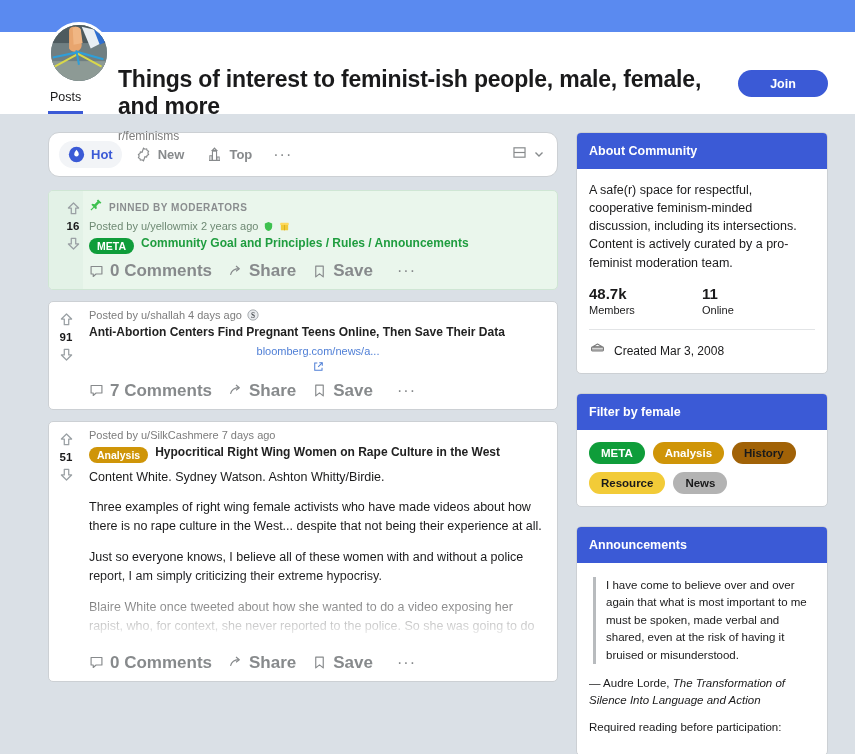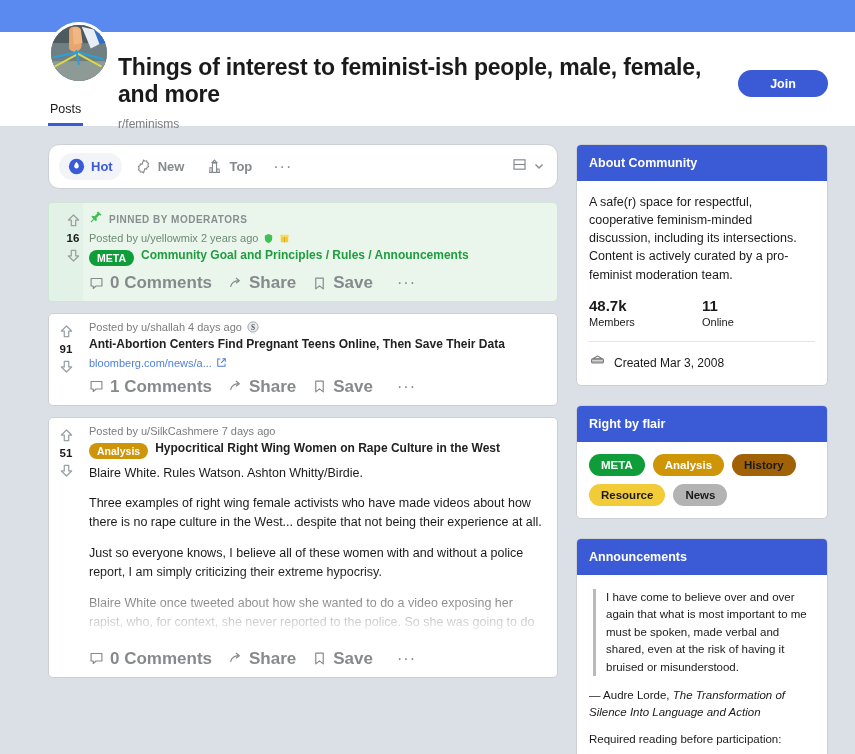--- a/index.html
+++ b/index.html
@@ -8,23 +8,23 @@
     background: #dae0e6;
     font-family: "Liberation Sans", sans-serif;
     overflow: hidden;
   }
   body { position: relative; }
 
   
   .banner { height: 32px; background: #5a8af0; width: 100%; }
   .community-header {
     background: #ffffff;
-    height: 94px;
+    height: 82px;
     position: relative;
-    padding: 0 0 0 48px;
+    padding: 12px 0 0 48px;
   }
   .avatar {
     position: absolute; left: 48px; top: -10px;
     width: 62px; height: 62px; border-radius: 50%;
     border: 3px solid #ffffff;
     background: #6d7d80;
     overflow: hidden;
   }
   .avatar svg { display: block; width: 100%; height: 100%; }
   .header-text { padding-top: 22px; margin-left: 70px; max-width: 600px; }
@@ -115,21 +115,21 @@
     font-size:10.5px; font-weight:bold; white-space:nowrap;
     margin-top:2px;
   }
   .post-title {
     font-size:12px; font-weight:bold; color:#222; line-height:1.22;
   }
   .post.pinned .post-title { color:#1f9d3f; }
 
   .post-link {
     font-size:11px; color:#4f7fd6; display:flex; align-items:center; gap:4px;
-    margin-bottom:6px; cursor:pointer;
+    margin-bottom:6px; cursor:pointer;flex-direction:column;
   }
   .self-text { font-size:12.5px; color:#1a1a1b; line-height:1.55; }
   .self-text p { margin-bottom: 11px; }
   .self-wrap { position:relative; max-height:178px; overflow:hidden; margin-bottom:2px; }
   .fade {
     position:absolute; left:0; right:0; bottom:0; height:72px;
     background: linear-gradient(to bottom, rgba(255,255,255,0), #ffffff 92%);
     pointer-events:none;
   }
 
@@ -367,21 +367,21 @@
               </svg>
           </span>
         </div>
         <div class="actions">
           <div class="action">
             <span>
               <svg width="15" height="15" viewBox="0 0 18 18">
                   <path d="M2.5 3h13v9h-7l-3.4 3V12H2.5z" fill="none" stroke="#878a8c" stroke-width="1.4" stroke-linejoin="round"></path>
                 </svg>
             </span>
-            <span>1 Comments</span>
+            <span>7 Comments</span>
           </div>
           <div class="action">
             <span>
               <svg width="15" height="15" viewBox="0 0 18 18">
                   <path d="M3 13c1.5-5 5-7.2 9.6-7.4" fill="none" stroke="#878a8c" stroke-width="1.4"></path>
                   <path d="M9.6 2.5l4 3.1-4 3.1" fill="none" stroke="#878a8c" stroke-width="1.4" stroke-linejoin="round"></path>
                 </svg>
             </span>
             <span>Share</span>
           </div>
@@ -415,21 +415,21 @@
       <div class="post-body">
         <div class="meta-line">
           <span class="by">Posted by u/SilkCashmere 7 days ago</span>
         </div>
         <div class="title-line">
           <span class="flair" style="background:#cf9508;color:#ffffff;">Analysis</span>
           <span class="post-title">Hypocritical Right Wing Women on Rape Culture in the West</span>
         </div>
         <div class="self-wrap">
           <div class="self-text">
-            <p>Blaire White. Rules Watson. Ashton Whitty/Birdie.</p>
+            <p>Content White. Sydney Watson. Ashton Whitty/Birdie.</p>
             <p>Three examples of right wing female activists who have made videos about how there is no rape culture in the West... despite that not being their experience at all.</p>
             <p>Just so everyone knows, I believe all of these women with and without a police report, I am simply criticizing their extreme hypocrisy.</p>
             <p>Blaire White once tweeted about how she wanted to do a video exposing her rapist, who, for context, she never reported to the police. So she was going to do all of this just expecting to be believed, without even having reported him to the police. I remember finding a video from a conservative woman who made a video about this situation after having been blocked by Blaire for criticizing her desire to do that. She wasn't the only</p>
           </div>
           <div class="fade"></div>
         </div>
         <div class="actions">
           <div class="action">
             <span>
               <svg width="15" height="15" viewBox="0 0 18 18">
@@ -486,21 +486,21 @@
                 <rect x="3" y="7.2" width="14" height="4.4" rx="1" fill="none" stroke="#7c7c7c" stroke-width="1.3"></rect>
                 <path d="M3 9.6h14" stroke="#7c7c7c" stroke-width="1.1"></path>
               </svg>
           </span>
           <span>Created Mar 3, 2008</span>
         </div>
       </div>
     </div>
 
     <div class="card">
-      <div class="card-head">Right by flair</div>
+      <div class="card-head">Filter by female</div>
       <div class="card-inner">
         <div class="flair-list">
           <span class="flair-pill" style="background:#0f9d3a;color:#ffffff;">META</span>
           <span class="flair-pill" style="background:#cf9508;color:#ffffff;">Analysis</span>
           <span class="flair-pill" style="background:#a16207;color:#1a1a1b;">History</span>
           <span class="flair-pill" style="background:#f2cb38;color:#1a1a1b;">Resource</span>
           <span class="flair-pill" style="background:#b3b3b3;color:#1a1a1b;">News</span>
         </div>
       </div>
     </div>

